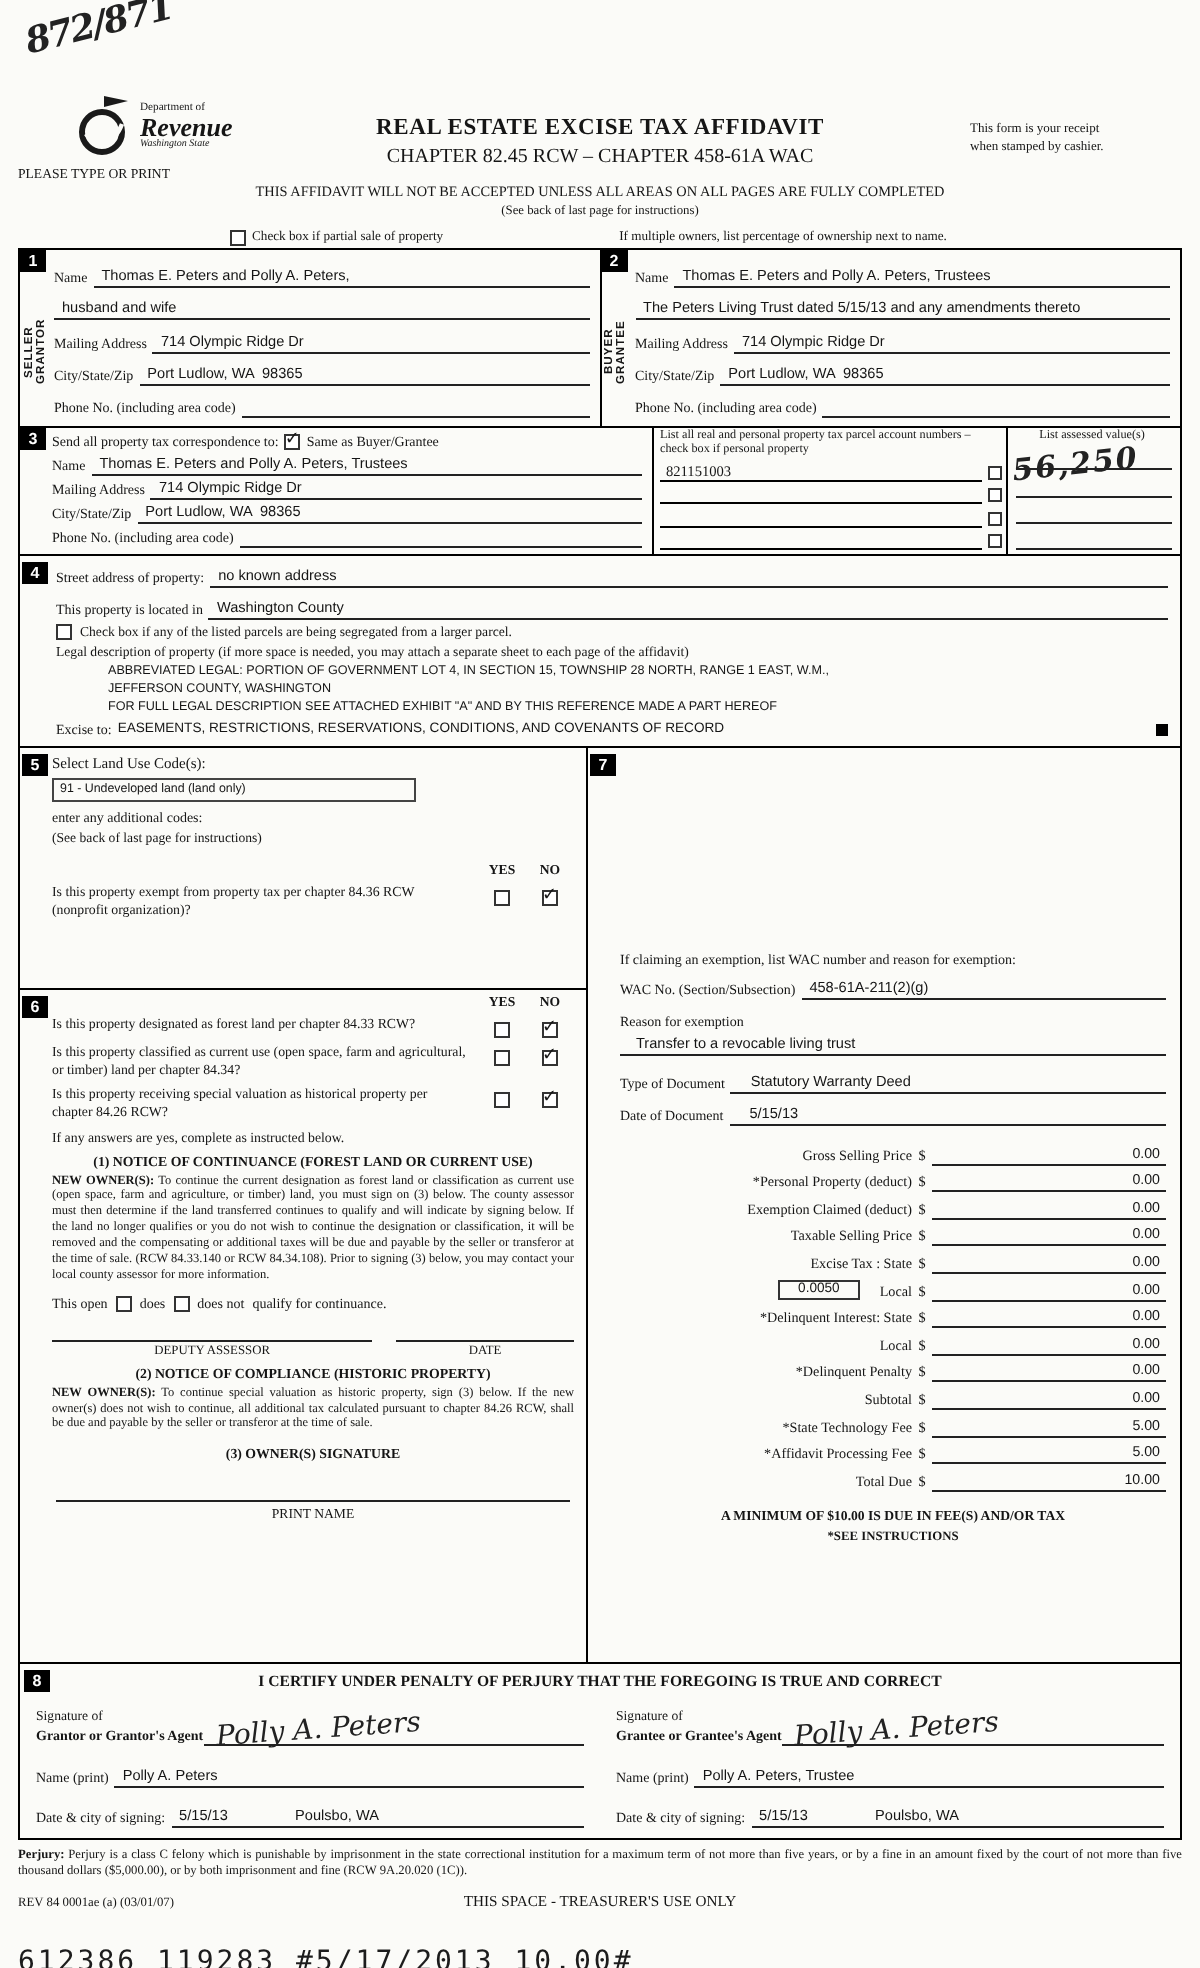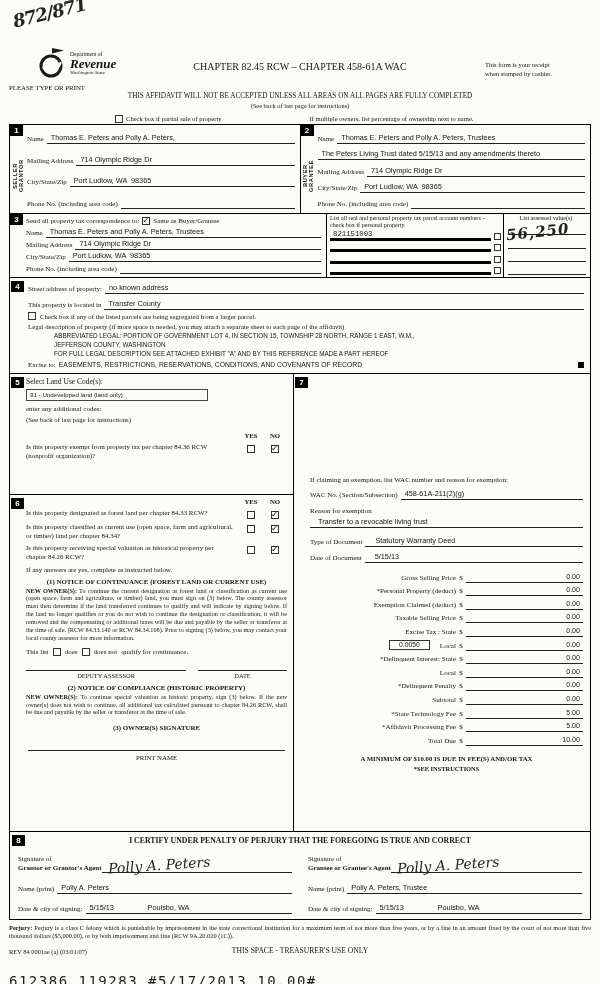--- a/index.html
+++ b/index.html
@@ -63,21 +63,21 @@
 
   
   .box3{display:flex;border:1px solid #000;border-top:none;height:64px}
   .s3l{width:316px;position:relative;padding:1px 5px 3px 16px;display:flex;flex-direction:column;justify-content:space-between}
   .s3l .top{font-size:7px;display:flex;align-items:center;gap:3px;height:11px}
   .s3l .fl{height:12px}
   .s3p{flex:1;border-left:1px solid #000;border-right:1px solid #000;display:flex;flex-direction:column;
        padding:1px 0 2px 3px}
   .s3p .hdr3,.s3a .hdr3{font-size:6.1px;line-height:1.15;padding-right:2px}
   .prow{display:flex;align-items:flex-end;flex:1}
-  .prow .pline{flex:1;border-bottom:3px solid #000000;font-family:Liberation Mono, monospace;font-size:7.3px;
+  .prow .pline{flex:1;border-bottom:1px solid #000000;font-family:Liberation Serif, serif;font-size:7.3px;
                padding-left:3px;min-height:8px}
   .prow .cb{margin:0 2px 1px 3px;width:7px;height:7px}
   .s3a{width:86px;position:relative;display:flex;flex-direction:column;padding:1px 4px 2px}
   .s3a .hdr3{text-align:center}
   .arow{flex:1;border-bottom:1px solid #222}
 
   
   .box4{border:1px solid #000;border-top:none;position:relative;height:96px;
         padding:3px 6px 4px 18px;display:flex;flex-direction:column;justify-content:space-between}
   .box4 .fl{height:13px}
@@ -166,20 +166,21 @@
         <circle cx="14" cy="20" r="10" fill="none" stroke="#1a1a1a" stroke-width="3"></circle>
         <path d="M6 21 C10 28 20 27 24 16" fill="none" stroke="#fbfbf8" stroke-width="2.2"></path>
       </svg>
       <div class="logo-text">
         <div class="lt1">Department of</div>
         <div class="lt2">Revenue</div>
         <div class="lt3">Washington State</div>
       </div>
     </div>
     <div class="titlewrap">
+      <div class="title">REAL ESTATE EXCISE TAX AFFIDAVIT</div>
       <div class="chapter">CHAPTER 82.45 RCW – CHAPTER 458-61A WAC</div>
     </div>
     <div class="receipt">
       <div>This form is your receipt</div>
       <div>when stamped by cashier.</div>
     </div>
     <div class="please">PLEASE TYPE OR PRINT</div>
     <div class="warning">THIS AFFIDAVIT WILL NOT BE ACCEPTED UNLESS ALL AREAS ON ALL PAGES ARE FULLY COMPLETED</div>
     <div class="seeback">(See back of last page for instructions)</div>
   </div>
@@ -198,20 +199,23 @@
       <div class="strip">
         <div class="vtxt">
           <span>SELLER</span>
           <span>GRANTOR</span>
         </div>
       </div>
       <div class="flds">
         <div class="fl">
           <span class="lb">Name</span>
           <span class="vl">Thomas E. Peters and Polly A. Peters,</span>
+        </div>
+        <div class="fl">
+          <span class="vl">husband and wife</span>
         </div>
         <div class="fl">
           <span class="lb">Mailing Address</span>
           <span class="vl">714 Olympic Ridge Dr</span>
         </div>
         <div class="fl">
           <span class="lb">City/State/Zip</span>
           <span class="vl">Port Ludlow, WA  98365</span>
         </div>
         <div class="fl">
@@ -309,21 +313,21 @@
   </div>
 
   <div class="box4">
     <span class="bdg" style="left:1px;top:3px">4</span>
     <div class="fl">
       <span class="lb">Street address of property:</span>
       <span class="vl ind">no known address</span>
     </div>
     <div class="fl">
       <span class="lb">This property is located in</span>
-      <span class="vl">Transfer County</span>
+      <span class="vl">Washington County</span>
     </div>
     <div class="rowck">
       <span class="cb"></span>
       <span>Check box if any of the listed parcels are being segregated from a larger parcel.</span>
     </div>
     <div class="legal">Legal description of property (if more space is needed, you may attach a separate sheet to each page of the affidavit)</div>
     <div class="abbrev">
       <div>ABBREVIATED LEGAL:  PORTION OF GOVERNMENT LOT 4, IN SECTION 15, TOWNSHIP 28 NORTH, RANGE 1 EAST, W.M.,</div>
       <div>JEFFERSON COUNTY, WASHINGTON</div>
       <div>FOR FULL LEGAL DESCRIPTION SEE ATTACHED EXHIBIT "A" AND BY THIS REFERENCE MADE A PART HEREOF</div>
@@ -400,21 +404,21 @@
               </span>
             </span>
         </div>
         <div class="ifany">If any answers are yes, complete as instructed below.</div>
         <div class="nt">(1) NOTICE OF CONTINUANCE (FOREST LAND OR CURRENT USE)</div>
         <div class="para">
           <span class="b">NEW OWNER(S):</span>
           <span>To continue the current designation as forest land or classification as current use (open space, farm and agriculture, or timber) land, you must sign on (3) below. The county assessor must then determine if the land transferred continues to qualify and will indicate by signing below. If the land no longer qualifies or you do not wish to continue the designation or classification, it will be removed and the compensating or additional taxes will be due and payable by the seller or transferor at the time of sale. (RCW 84.33.140 or RCW 84.34.108). Prior to signing (3) below, you may contact your local county assessor for more information.</span>
         </div>
         <div class="contline">
-          <span>This list</span>
+          <span>This open</span>
           <span class="cb"></span>
           <span>does</span>
           <span class="cb"></span>
           <span>does not</span>
           <span>qualify for continuance.</span>
         </div>
         <div class="deprow">
           <div class="depcell" style="flex:1.8">
             <span>DEPUTY ASSESSOR</span>
           </div>

